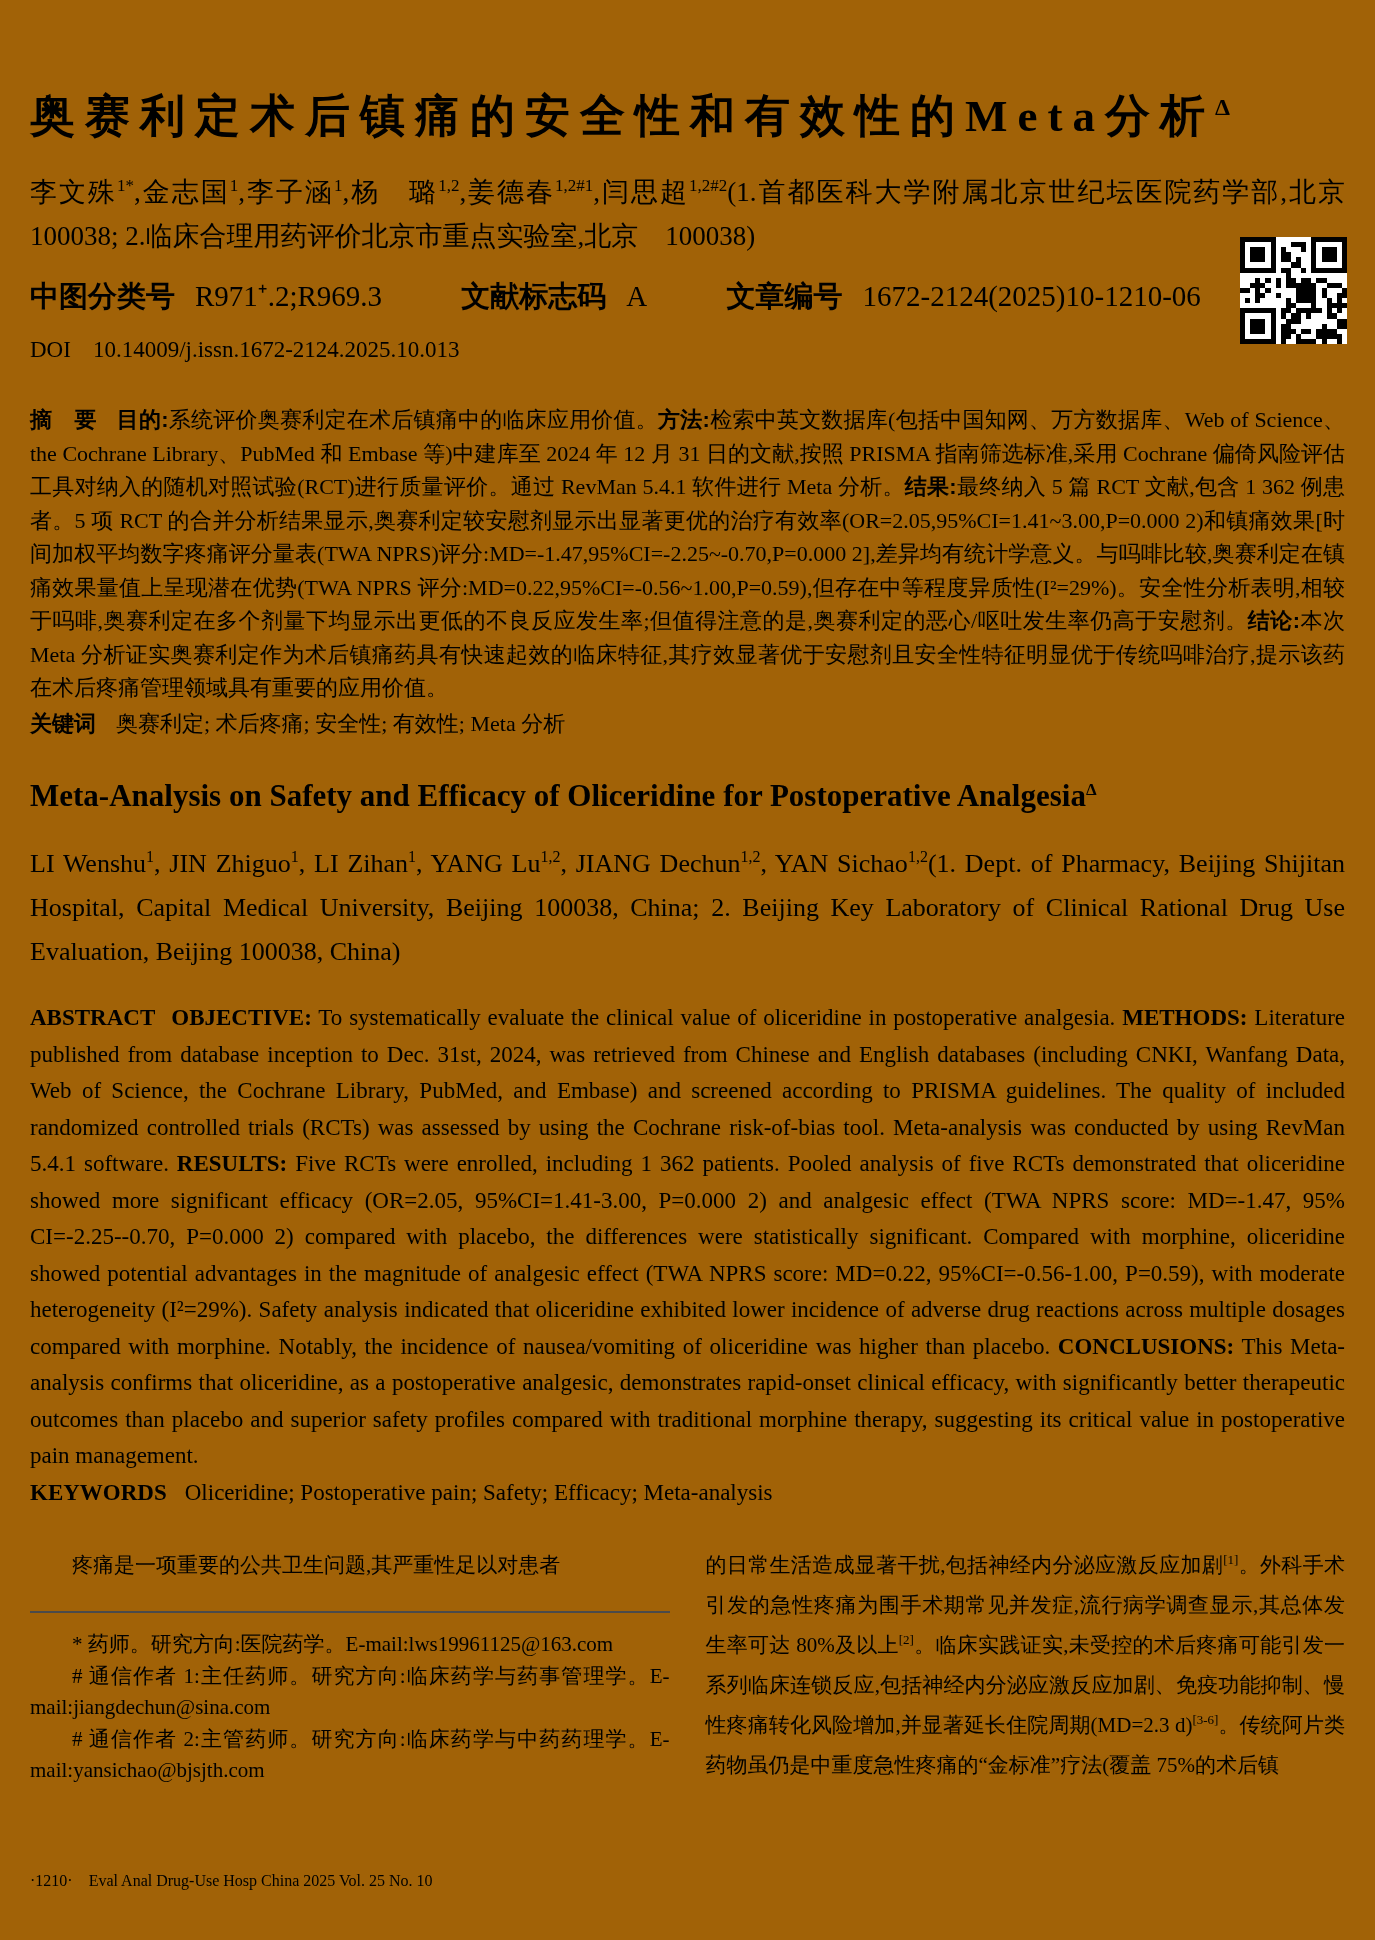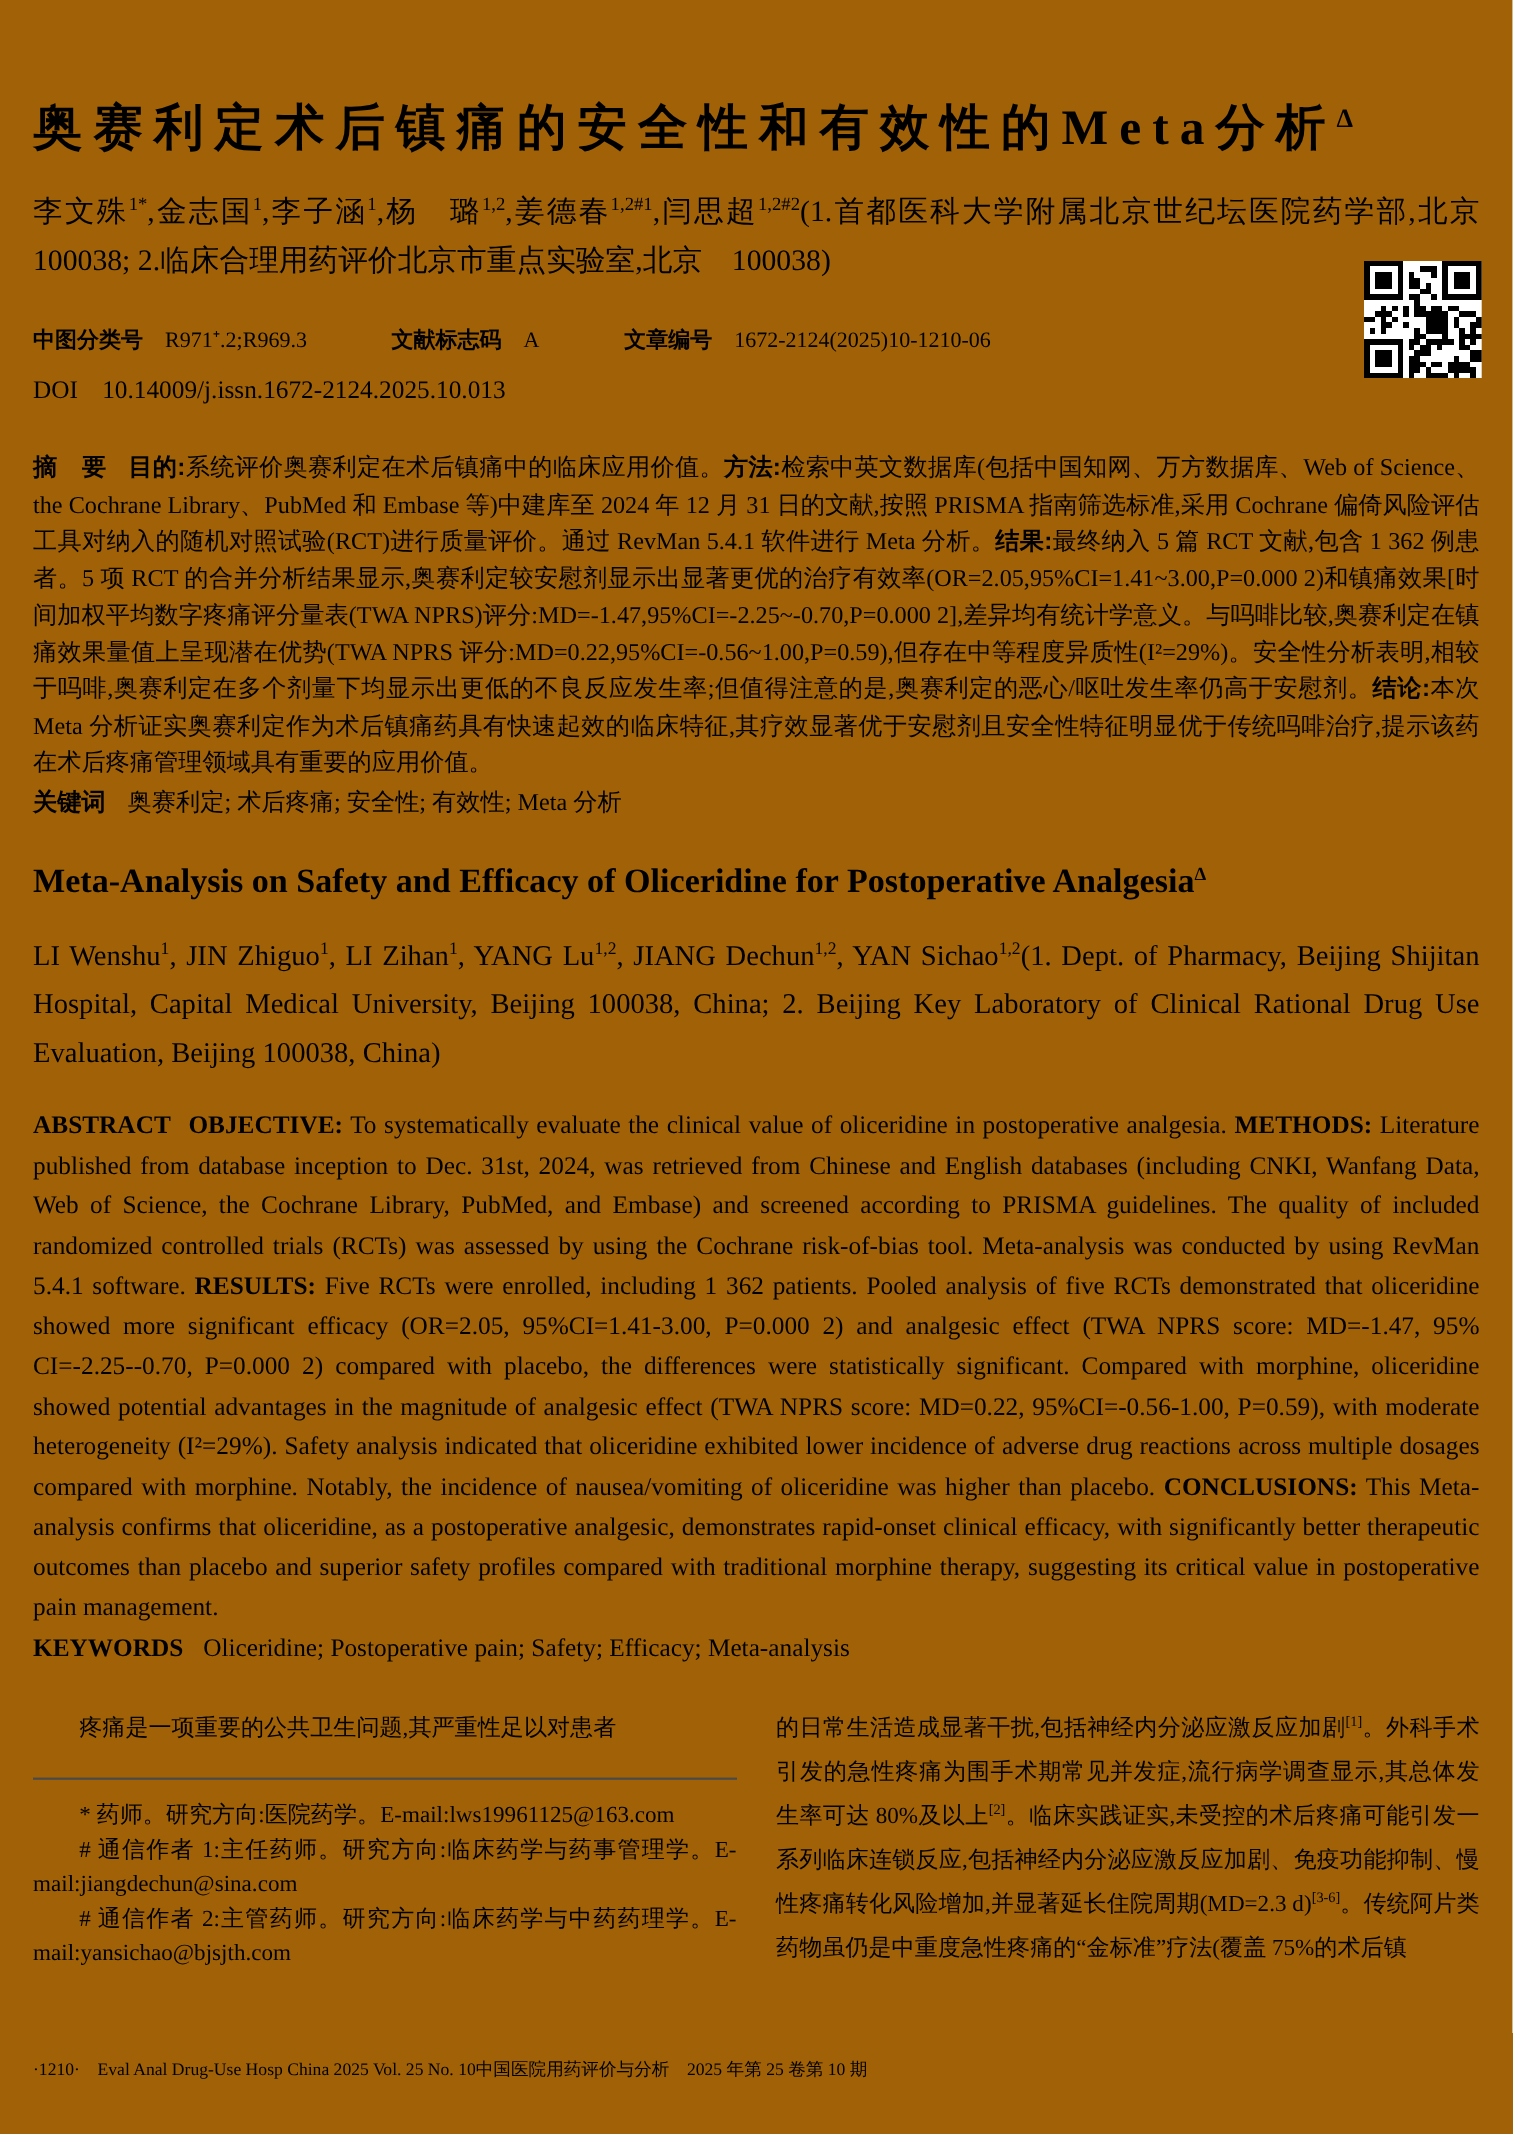--- a/index.html
+++ b/index.html
@@ -29,22 +29,22 @@
 
   .authors-cn{
     margin-top:24px;
     font-size:27px;
     line-height:44px;
     text-align:justify;
   }
   .authors-cn sup{font-size:17px;}
 
   .meta-row{
-    margin-top:36px;
-    font-size:20px;
+    margin-top:17px;
+    font-size:29px;
   }
   .meta-group{margin-right:72px;}
   .lbl-hei{
     font-family:"Liberation Sans", sans-serif;
     font-weight:bold;
   }
   .meta-group .lbl-hei{margin-right:20px;}
   .doi-row{margin-top:20px;font-size:23px;}
   .doi-row .doi-lbl{margin-right:22px;}
 
@@ -193,16 +193,15 @@
         <p># 通信作者 2:主管药师。研究方向:临床药学与中药药理学。E-mail:yansichao@bjsjth.com</p>
       </div>
     </div>
     <div class="col">
       <p class="body-para"><span>的日常生活造成显著干扰,包括神经内分泌应激反应加剧</span><sup>[1]</sup><span>。外科手术引发的急性疼痛为围手术期常见并发症,流行病学调查显示,其总体发生率可达 80%及以上</span><sup>[2]</sup><span>。临床实践证实,未受控的术后疼痛可能引发一系列临床连锁反应,包括神经内分泌应激反应加剧、免疫功能抑制、慢性疼痛转化风险增加,并显著延长住院周期(MD=2.3 d)</span><sup>[3-6]</sup><span>。传统阿片类药物虽仍是中重度急性疼痛的“金标准”疗法(覆盖 75%的术后镇</span></p>
     </div>
   </div>
 
   <div class="footer">
     <span>·1210·　Eval Anal Drug-Use Hosp China 2025 Vol. 25 No. 10</span>
-    <span>中国医院用药评价与分析　2025 年第 25 卷第 10 期</span>
   </div>
 
 </div>
 
 </body></html>

